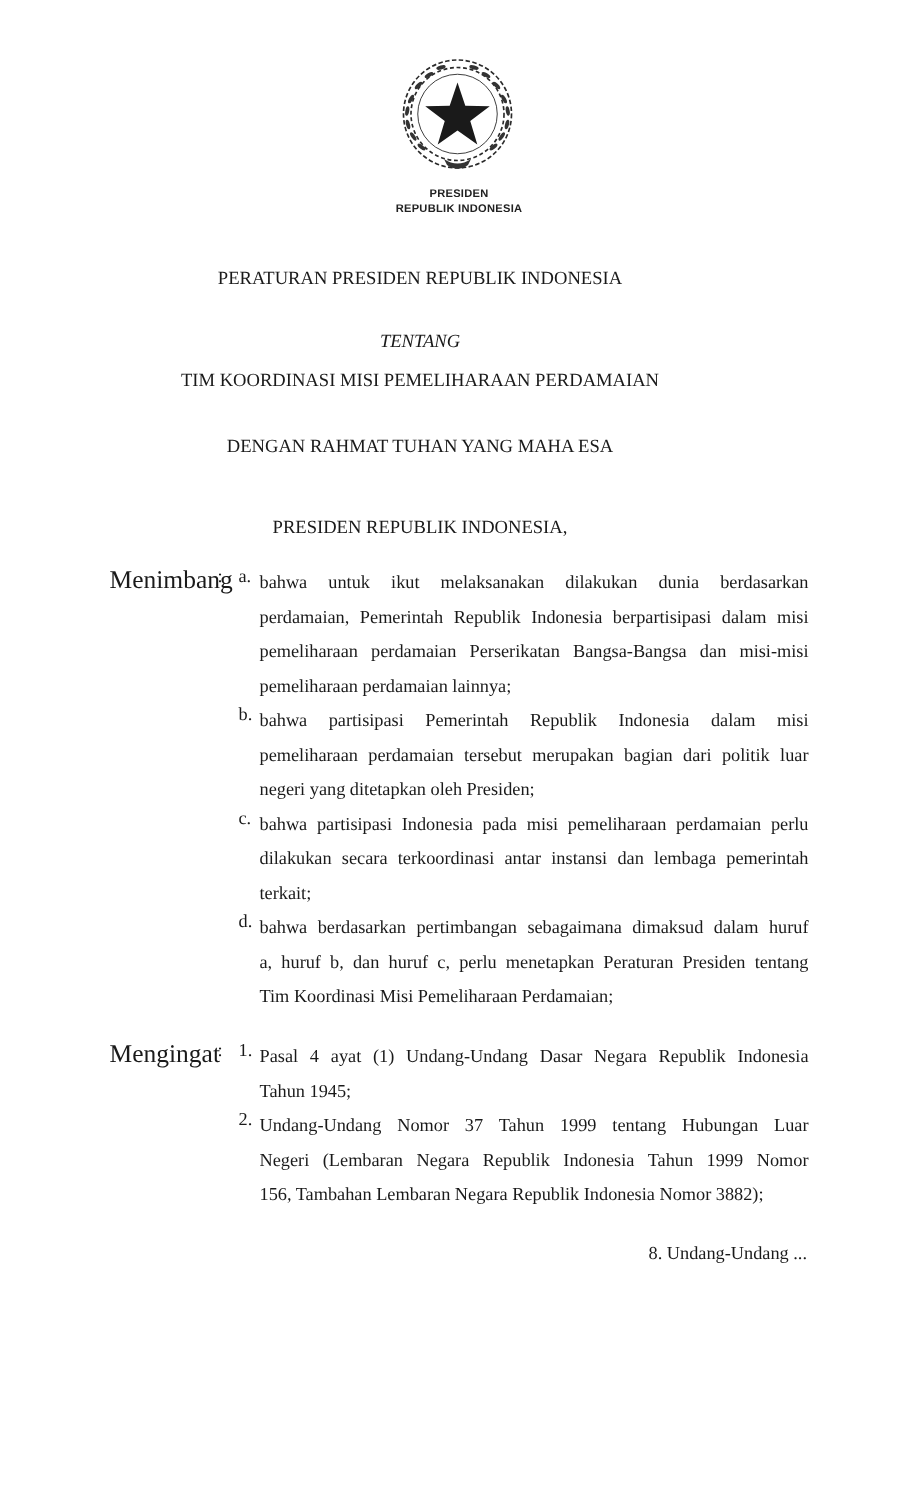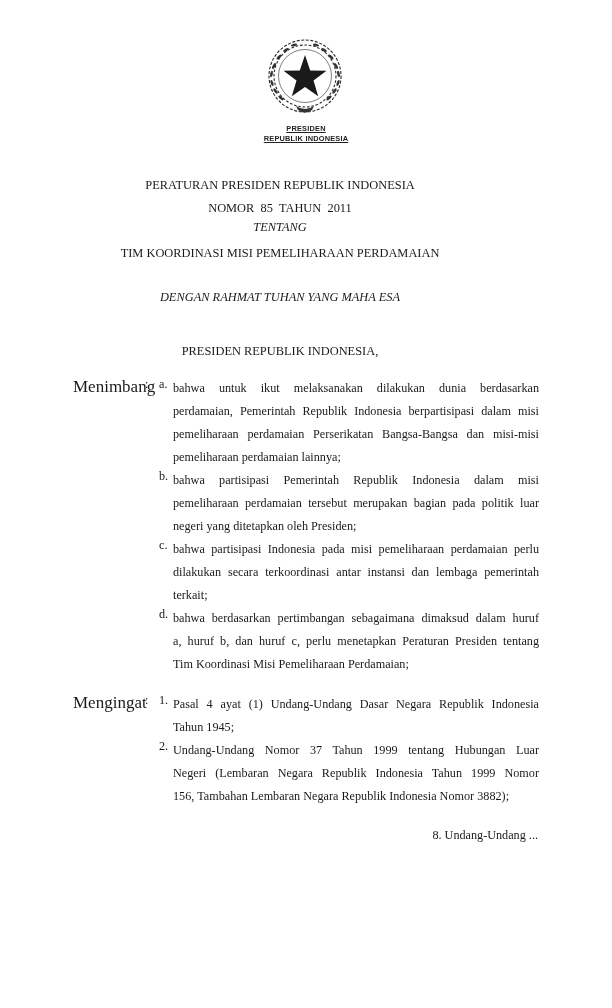--- a/index.html
+++ b/index.html
@@ -31,39 +31,38 @@
   .emblem-caption {
     position: absolute;
     left: 0;
     width: 612px;
     text-align: center;
     font-family: "Liberation Sans", "DejaVu Sans", sans-serif;
     font-weight: bold;
     font-size: 7.4px;
     letter-spacing: 0.2px;
     color: #222;
-    text-decoration: underline;
   }
   .cap1 { top: 124px; }
   .cap2 { top: 134px; }
 
   .title-line {
     position: absolute;
     left: 0;
     width: 560px;
     text-align: center;
     font-size: 12.4px;
     color: #1a1a1a;
     white-space: pre;
   }
   .t1 { top: 178px; }
   .t2 { top: 201px; }
   .t3 { top: 220px; font-style: italic; }
   .t4 { top: 246px; }
-  .t5 { top: 290px; font-style: italic; }
+  .t5 { top: 290px; }
   .t6 { top: 334px; margin-top: 10px; }
 
   .section {
     position: absolute;
     left: 0;
     width: 612px;
   }
   .section-label {
     position: absolute;
     left: 73px;
@@ -151,21 +150,20 @@
       <path d="M34 70 Q43 76 52 70 L50 74 Q43 79 36 74 Z"></path>
     </g>
 
     <polygon fill="#1a1a1a" points="43,19 48.2,34.5 64.5,34.8 51.5,44.6 56.2,60.3 43,51 29.8,60.3 34.5,44.6 21.5,34.8 37.8,34.5"></polygon>
   </svg>
 
   <div class="emblem-caption cap1">PRESIDEN</div>
   <div class="emblem-caption cap2">REPUBLIK INDONESIA</div>
 
   <div class="title-line t1">PERATURAN PRESIDEN REPUBLIK INDONESIA</div>
-  <div class="title-line t2">NOMOR  85  TAHUN  2011</div>
   <div class="title-line t3">TENTANG</div>
   <div class="title-line t4">TIM KOORDINASI MISI PEMELIHARAAN PERDAMAIAN</div>
   <div class="title-line t5">DENGAN RAHMAT TUHAN YANG MAHA ESA</div>
   <div class="title-line t6">PRESIDEN REPUBLIK INDONESIA,</div>
 
   <div class="section" style="top:377px;">
     <div class="section-label">Menimbang</div>
     <div class="section-colon">:</div>
 
     <div class="item" style="top:0px;">
@@ -175,21 +173,21 @@
         <span class="ln">perdamaian, Pemerintah Republik Indonesia berpartisipasi dalam misi</span>
         <span class="ln">pemeliharaan perdamaian Perserikatan Bangsa-Bangsa dan misi-misi</span>
         <span class="ln last">pemeliharaan perdamaian lainnya;</span>
       </div>
     </div>
 
     <div class="item" style="top:92px;">
       <div class="item-marker">b.</div>
       <div class="item-text">
         <span class="ln">bahwa partisipasi Pemerintah Republik Indonesia dalam misi</span>
-        <span class="ln">pemeliharaan perdamaian tersebut merupakan bagian pada politik luar</span>
+        <span class="ln">pemeliharaan perdamaian tersebut merupakan bagian dari politik luar</span>
         <span class="ln last">negeri yang ditetapkan oleh Presiden;</span>
       </div>
     </div>
 
     <div class="item" style="top:161px;">
       <div class="item-marker">c.</div>
       <div class="item-text">
         <span class="ln">bahwa partisipasi Indonesia pada misi pemeliharaan perdamaian perlu</span>
         <span class="ln">dilakukan secara terkoordinasi antar instansi dan lembaga pemerintah</span>
         <span class="ln last">terkait;</span>

